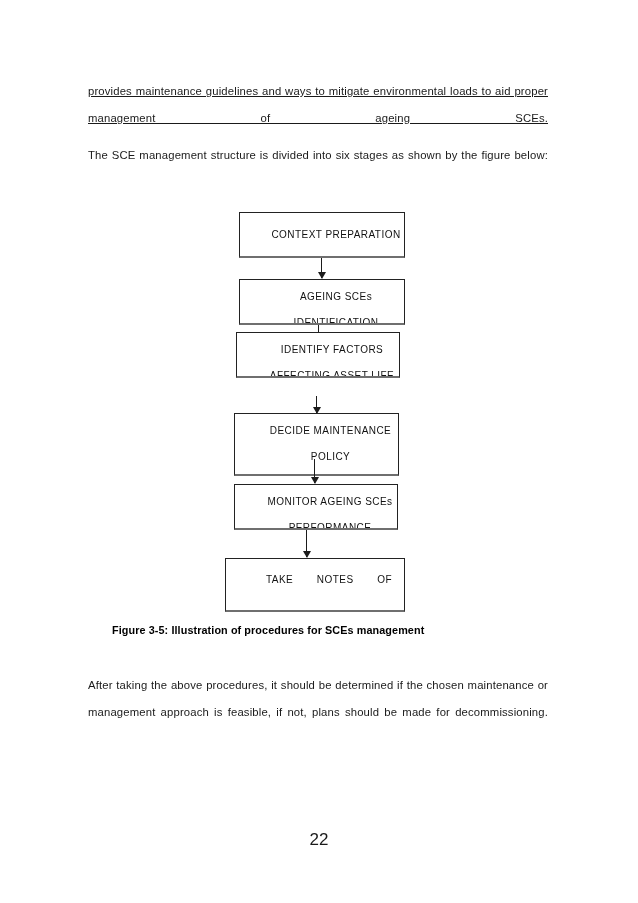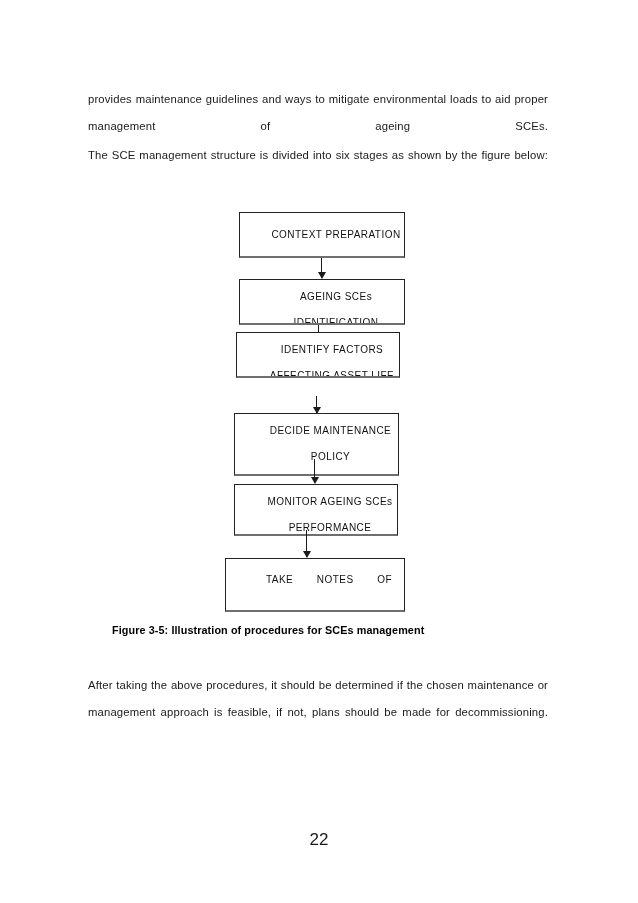--- a/index.html
+++ b/index.html
@@ -37,21 +37,21 @@
   .jtext {
     text-align: justify;
     text-justify: inter-word;
   }
   .jtext::after {
     content: "";
     display: inline-block;
     width: 100%;
   }
 
-  #para-intro { top: 86px; }
+  #para-intro { top: 78px; text-decoration: underline; }
   #para-structure { top: 142px; }
   #para-after { top: 672px; }
 
   
   .flow {
     position: absolute;
     left: 0;
     top: 0;
     width: 638px;
     height: 903px;
@@ -180,21 +180,21 @@
     <div class="arrow" style="left:316px; top:396px; height:17px;"></div>
 
     <div class="node" style="left:234px; top:413px; width:165px; height:63px;">
       <div class="lines" style="top:4px;">
         <span class="ln">DECIDE MAINTENANCE</span>
         <span class="ln">POLICY</span>
       </div>
     </div>
     <div class="arrow" style="left:314px; top:459px; height:24px;"></div>
 
-    <div class="node" style="left:234px; top:484px; width:164px; height:52px;text-decoration:underline;">
+    <div class="node" style="left:234px; top:484px; width:164px; height:46px;text-decoration:underline;">
       <div class="lines" style="top:4px;">
         <span class="ln">MONITOR AGEING SCEs</span>
         <span class="ln">PERFORMANCE</span>
       </div>
     </div>
     <div class="arrow" style="left:306px; top:530px; height:27px;"></div>
 
     <div class="node wide" style="left:225px; top:558px; width:180px; height:54px;">
       <div class="lines" style="top:8px;">
         <span class="ln">TAKE NOTES OF</span>

